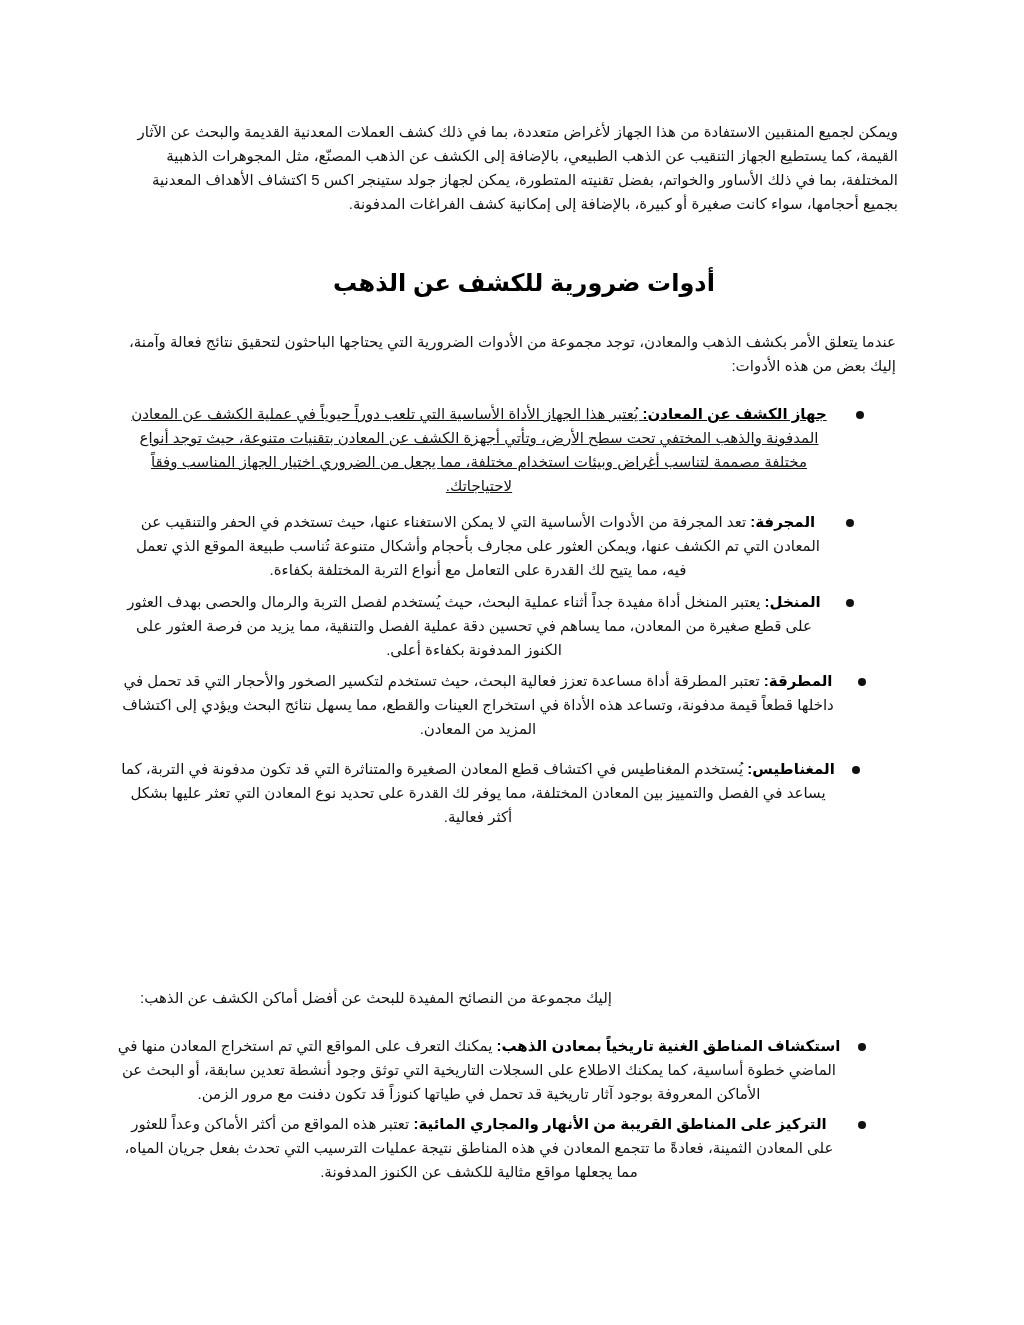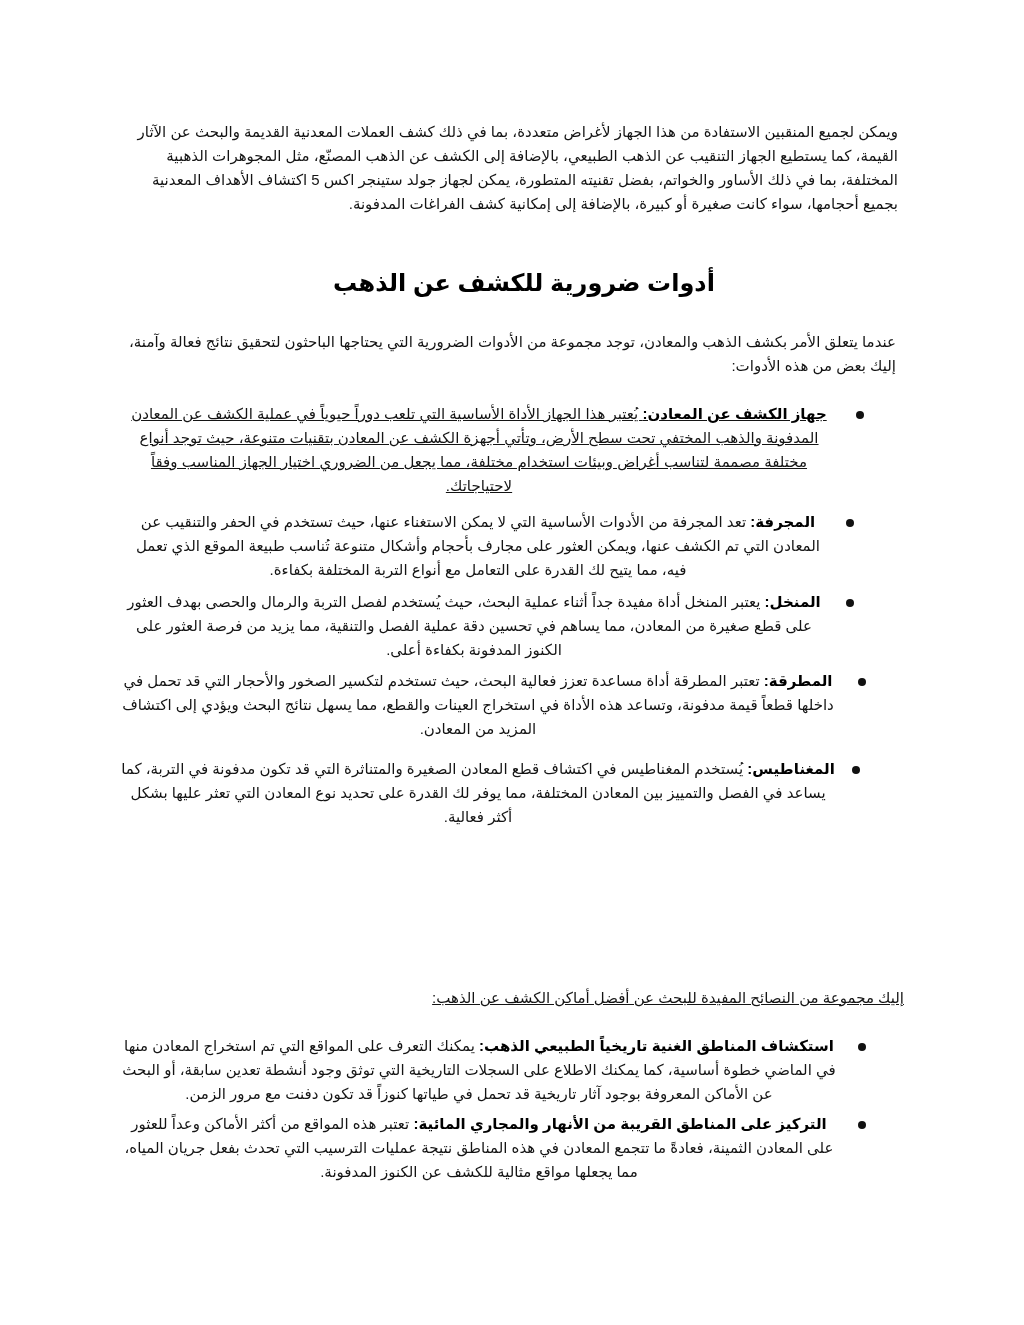--- a/index.html
+++ b/index.html
@@ -93,25 +93,25 @@
     <span class="term">المطرقة:</span><span> تعتبر المطرقة أداة مساعدة تعزز فعالية البحث، حيث تستخدم لتكسير الصخور والأحجار التي قد تحمل في داخلها قطعاً قيمة مدفونة، وتساعد هذه الأداة في استخراج العينات والقطع، مما يسهل نتائج البحث ويؤدي إلى اكتشاف المزيد من المعادن.</span>
   </div>
 
   <div class="item" style="left:120px; top:749px; width:716px; padding-right:34px;margin-top:8px;">
     <span class="bullet" style="right:10px;"></span>
     <span class="term">المغناطيس:</span><span> يُستخدم المغناطيس في اكتشاف قطع المعادن الصغيرة والمتناثرة التي قد تكون مدفونة في التربة، كما يساعد في الفصل والتمييز بين المعادن المختلفة، مما يوفر لك القدرة على تحديد نوع المعادن التي تعثر عليها بشكل أكثر فعالية.</span>
   </div>
 
 
 
-  <p class="para" style="left:132px; top:986px; width:772px; text-align:right; padding-right:0;text-decoration:underline;">إليك مجموعة من النصائح المفيدة للبحث عن أفضل أماكن الكشف عن الذهب:</p>
+  <p class="para" style="left:140px; top:986px; width:772px; text-align:left; padding-right:0;">إليك مجموعة من النصائح المفيدة للبحث عن أفضل أماكن الكشف عن الذهب:</p>
 
   <div class="item" style="left:116px; top:1034px; width:726px; padding-right:34px;">
     <span class="bullet" style="right:10px;"></span>
-    <span class="term">استكشاف المناطق الغنية تاريخياً الطبيعي الذهب:</span><span> يمكنك التعرف على المواقع التي تم استخراج المعادن منها في الماضي خطوة أساسية، كما يمكنك الاطلاع على السجلات التاريخية التي توثق وجود أنشطة تعدين سابقة، أو البحث عن الأماكن المعروفة بوجود آثار تاريخية قد تحمل في طياتها كنوزاً قد تكون دفنت مع مرور الزمن.</span>
+    <span class="term">استكشاف المناطق الغنية تاريخياً بمعادن الذهب:</span><span> يمكنك التعرف على المواقع التي تم استخراج المعادن منها في الماضي خطوة أساسية، كما يمكنك الاطلاع على السجلات التاريخية التي توثق وجود أنشطة تعدين سابقة، أو البحث عن الأماكن المعروفة بوجود آثار تاريخية قد تحمل في طياتها كنوزاً قد تكون دفنت مع مرور الزمن.</span>
   </div>
 
   <div class="item" style="left:116px; top:1112px; width:726px; padding-right:34px;">
     <span class="bullet" style="right:10px;"></span>
     <span class="term">التركيز على المناطق القريبة من الأنهار والمجاري المائية:</span><span> تعتبر هذه المواقع من أكثر الأماكن وعداً للعثور على المعادن الثمينة، فعادةً ما تتجمع المعادن في هذه المناطق نتيجة عمليات الترسيب التي تحدث بفعل جريان المياه، مما يجعلها مواقع مثالية للكشف عن الكنوز المدفونة.</span>
   </div>
 
 </div>
 
 </body></html>

